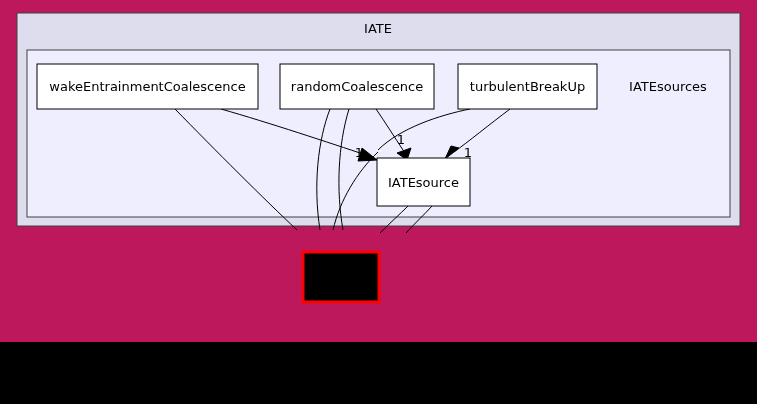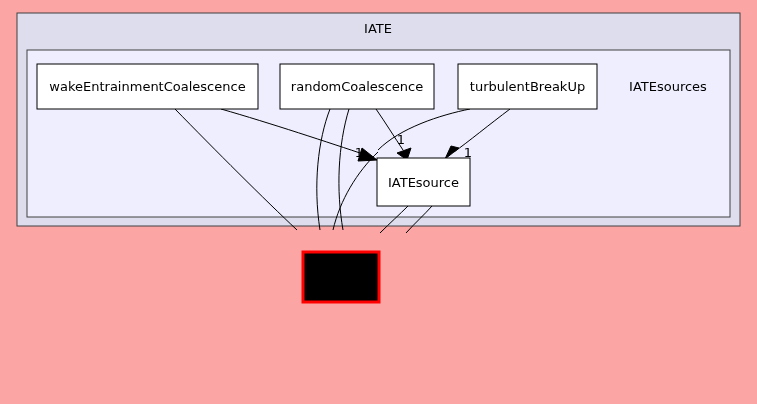--- a/index.html
+++ b/index.html
@@ -4,22 +4,22 @@
 <title>IATEsources directory dependency graph</title>
 <style>
   html, body {
     margin: 0;
     padding: 0;
     background: #000000;
   }
   #canvas {
     position: relative;
     width: 757px;
-    height: 404px;
-    background: #fca5a5;
+    height: 342px;
+    background: #be185d;
     overflow: hidden;
     font-family: "DejaVu Sans", "Liberation Sans", sans-serif;
   }
   #graph-svg {
     position: absolute;
     left: 0;
     top: 0;
     width: 757px;
     height: 404px;
     display: block;

